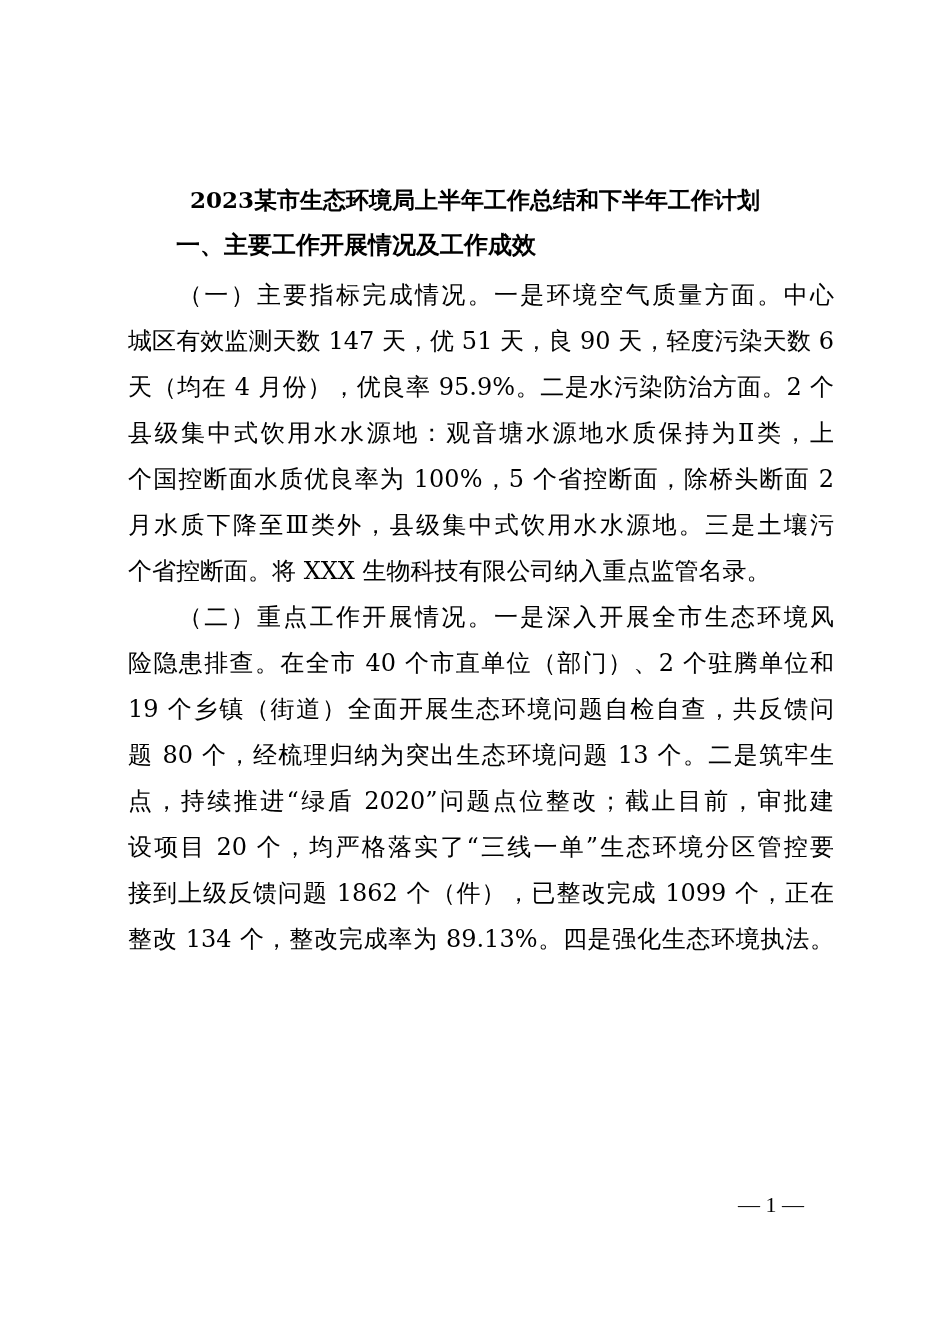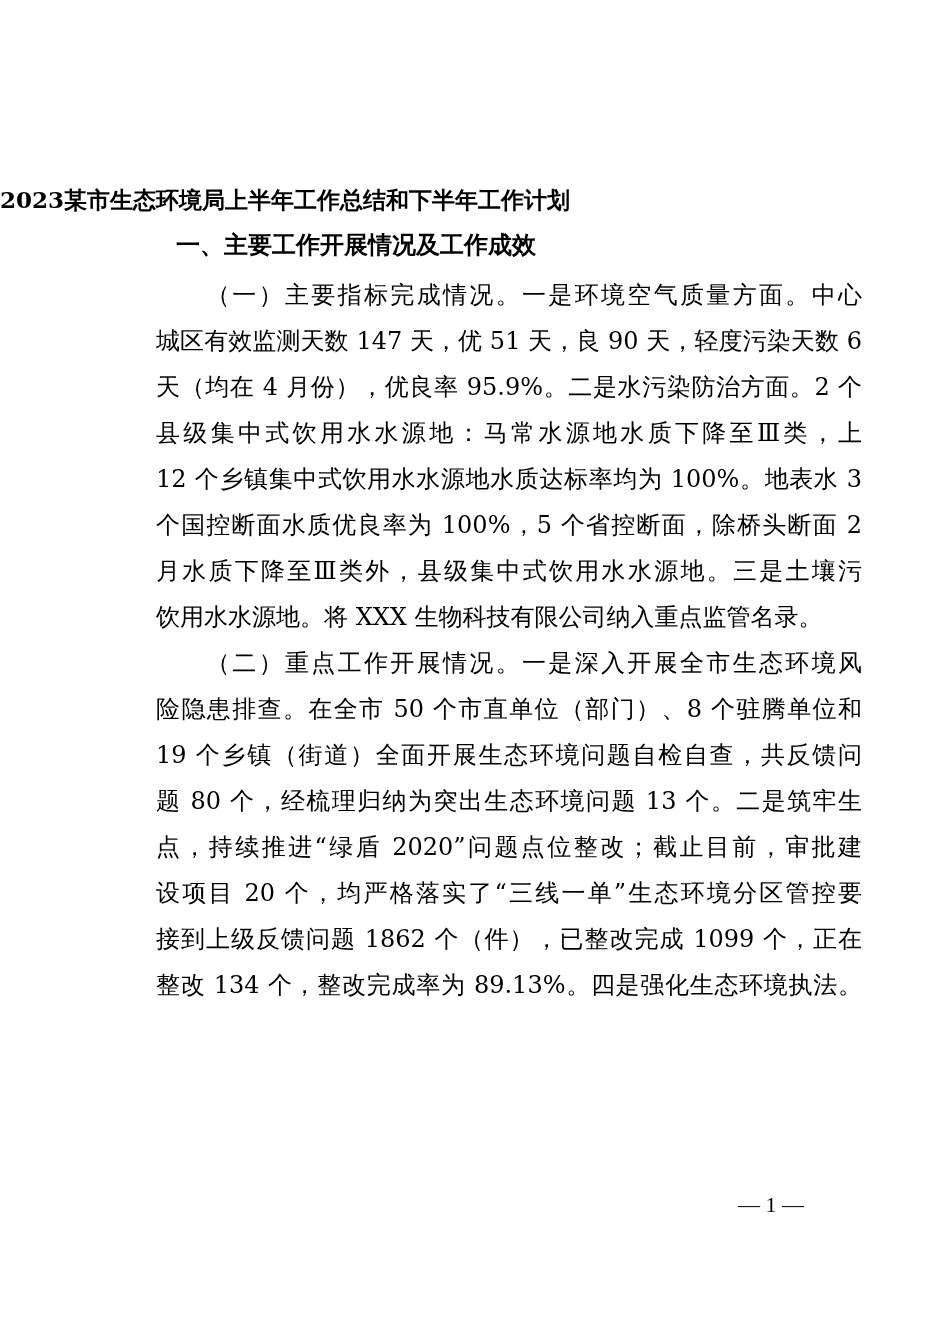--- a/index.html
+++ b/index.html
@@ -20,20 +20,21 @@
     left: 0; top: 0;
     width: 950px;
     height: 1344px;
     background: #ffffff;
   }
   .doc-title {
     position: absolute;
     top: 184px;
     left: 0;
     width: 950px;
+    text-align: center;
     font-size: 23px;
     font-weight: bold;
     line-height: 32px;
     letter-spacing: 0px;
     white-space: nowrap;
   }
   .section-heading {
     position: absolute;
     top: 228px;
     left: 176px;
@@ -41,21 +42,20 @@
     font-weight: bold;
     line-height: 34px;
     font-family: "DejaVu Sans", "Liberation Sans", sans-serif;
     white-space: nowrap;
   }
   .body-lines {
     position: absolute;
     top: 277px;
     left: 128px;
     width: 706px;
-    margin-left: 28px;
   }
   .line {
     height: 46px;
     line-height: 36px;
     font-size: 24px;
     white-space: nowrap;
     text-align: justify;
     text-align-last: justify;
     overflow: visible;
   }
@@ -86,30 +86,29 @@
   <div class="doc-title">2023某市生态环境局上半年工作总结和下半年工作计划</div>
 
   <div class="section-heading">一、主要工作开展情况及工作成效</div>
 
   <div class="body-lines">
 
     <div>
       <div class="line indent">（一）主要指标完成情况。一是环境空气质量方面。中心</div>
       <div class="line">城区有效监测天数 147 天，优 51 天，良 90 天，轻度污染天数 6</div>
       <div class="line">天（均在 4 月份），优良率 95.9%。二是水污染防治方面。2 个</div>
-      <div class="line">县级集中式饮用水水源地：马常水源地水质下降至Ⅲ类，上</div>
-      <div class="line">12 个乡镇集中式饮用水水源地水质达标率均为 100%。地表水 3</div>
+      <div class="line">县级集中式饮用水水源地：观音塘水源地水质保持为Ⅱ类，上</div>
       <div class="line">个国控断面水质优良率为 100%，5 个省控断面，除桥头断面 2</div>
       <div class="line">月水质下降至Ⅲ类外，县级集中式饮用水水源地。三是土壤污</div>
-      <div class="line last">饮用水水源地。将 XXX 生物科技有限公司纳入重点监管名录。</div>
+      <div class="line last">个省控断面。将 XXX 生物科技有限公司纳入重点监管名录。</div>
     </div>
 
     <div>
       <div class="line indent">（二）重点工作开展情况。一是深入开展全市生态环境风</div>
-      <div class="line">险隐患排查。在全市 50 个市直单位（部门）、8 个驻腾单位和</div>
+      <div class="line">险隐患排查。在全市 40 个市直单位（部门）、2 个驻腾单位和</div>
       <div class="line">19 个乡镇（街道）全面开展生态环境问题自检自查，共反馈问</div>
       <div class="line">题 80 个，经梳理归纳为突出生态环境问题 13 个。二是筑牢生</div>
       <div class="line">点，持续推进“绿盾 2020”问题点位整改；截止目前，审批建</div>
       <div class="line">设项目 20 个，均严格落实了“三线一单”生态环境分区管控要</div>
       <div class="line">接到上级反馈问题 1862 个（件），已整改完成 1099 个，正在</div>
       <div class="line">整改 134 个，整改完成率为 89.13%。四是强化生态环境执法。</div>
     </div>
   </div>
 
   <div class="page-number">— 1 —</div>

